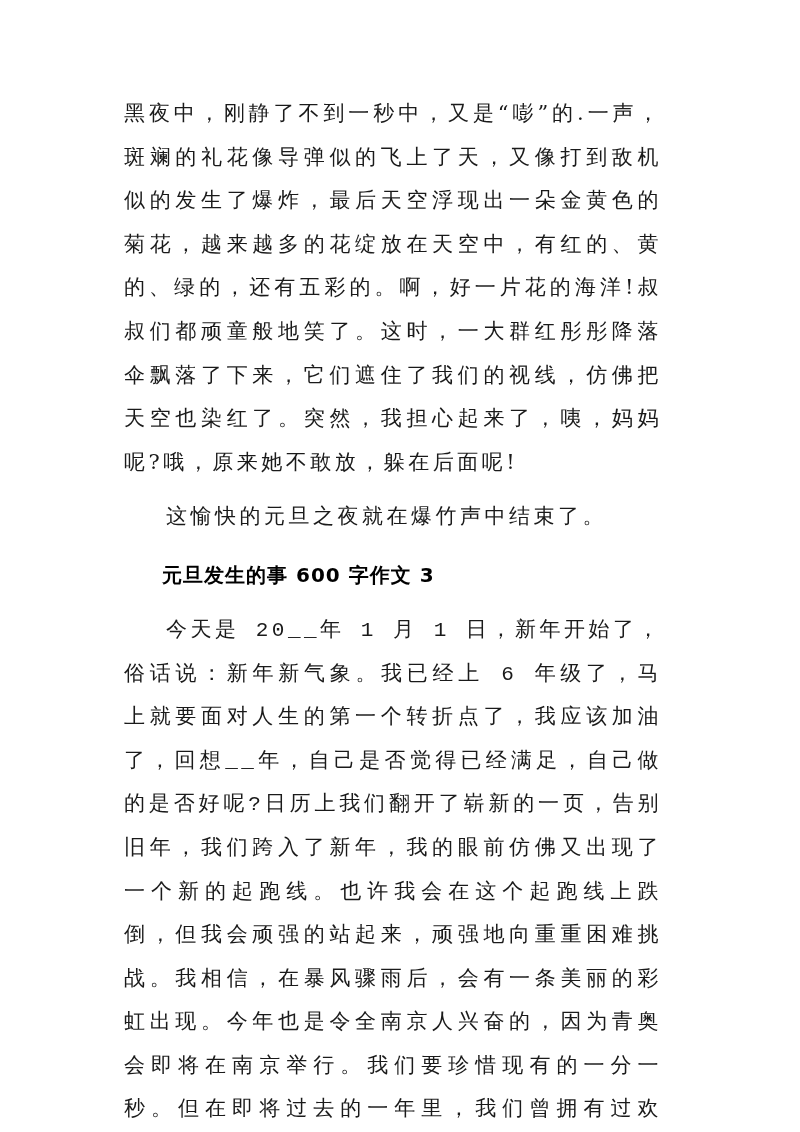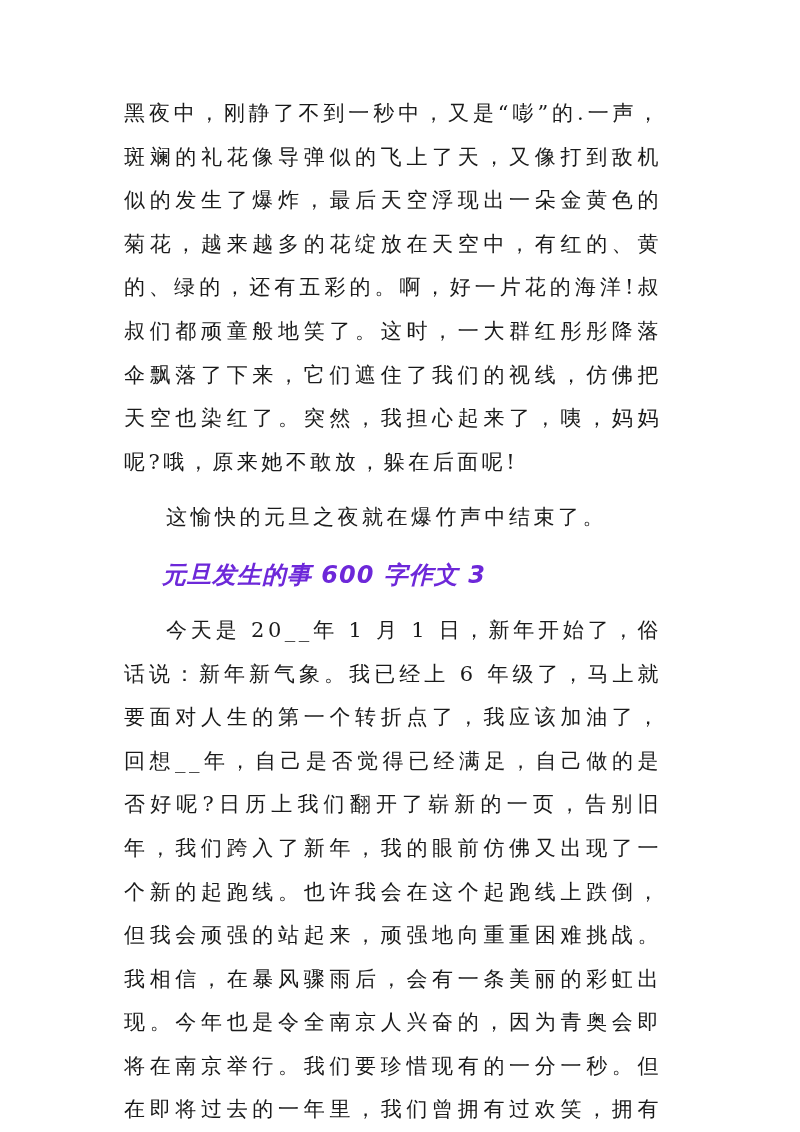--- a/index.html
+++ b/index.html
@@ -25,33 +25,33 @@
     margin: 4px;
     font-size: 21px;
     line-height: 43.6px;
     letter-spacing: 3.5px;
     text-align: justify;
     text-justify: inter-character;
     word-break: break-all;
   }
   .indent {
     text-indent: 42px;
+    font-family: Liberation Mono, monospace;
   }
   .gap {
     margin-top: 12px;
   }
   .heading {
     margin: 13px 0 0 0;
     padding-left: 42px;
     font-family: "DejaVu Sans", "Liberation Sans", sans-serif;
-    font-size: 24px;
+    font-size: 20px;
     line-height: 44px;
-    color: #6d28d9;
+    color: #000000;
     letter-spacing: 1px;
-    font-style: italic;
   }
   .heading + .p {
     margin-top: 12px;
   }
 </style>
 </head>
 <body>
 
 <div class="page">
   <p class="p">黑夜中，刚静了不到一秒中，又是“嘭”的.一声，斑斓的礼花像导弹似的飞上了天，又像打到敌机似的发生了爆炸，最后天空浮现出一朵金黄色的菊花，越来越多的花绽放在天空中，有红的、黄的、绿的，还有五彩的。啊，好一片花的海洋!叔叔们都顽童般地笑了。这时，一大群红彤彤降落伞飘落了下来，它们遮住了我们的视线，仿佛把天空也染红了。突然，我担心起来了，咦，妈妈呢?哦，原来她不敢放，躲在后面呢!</p>

